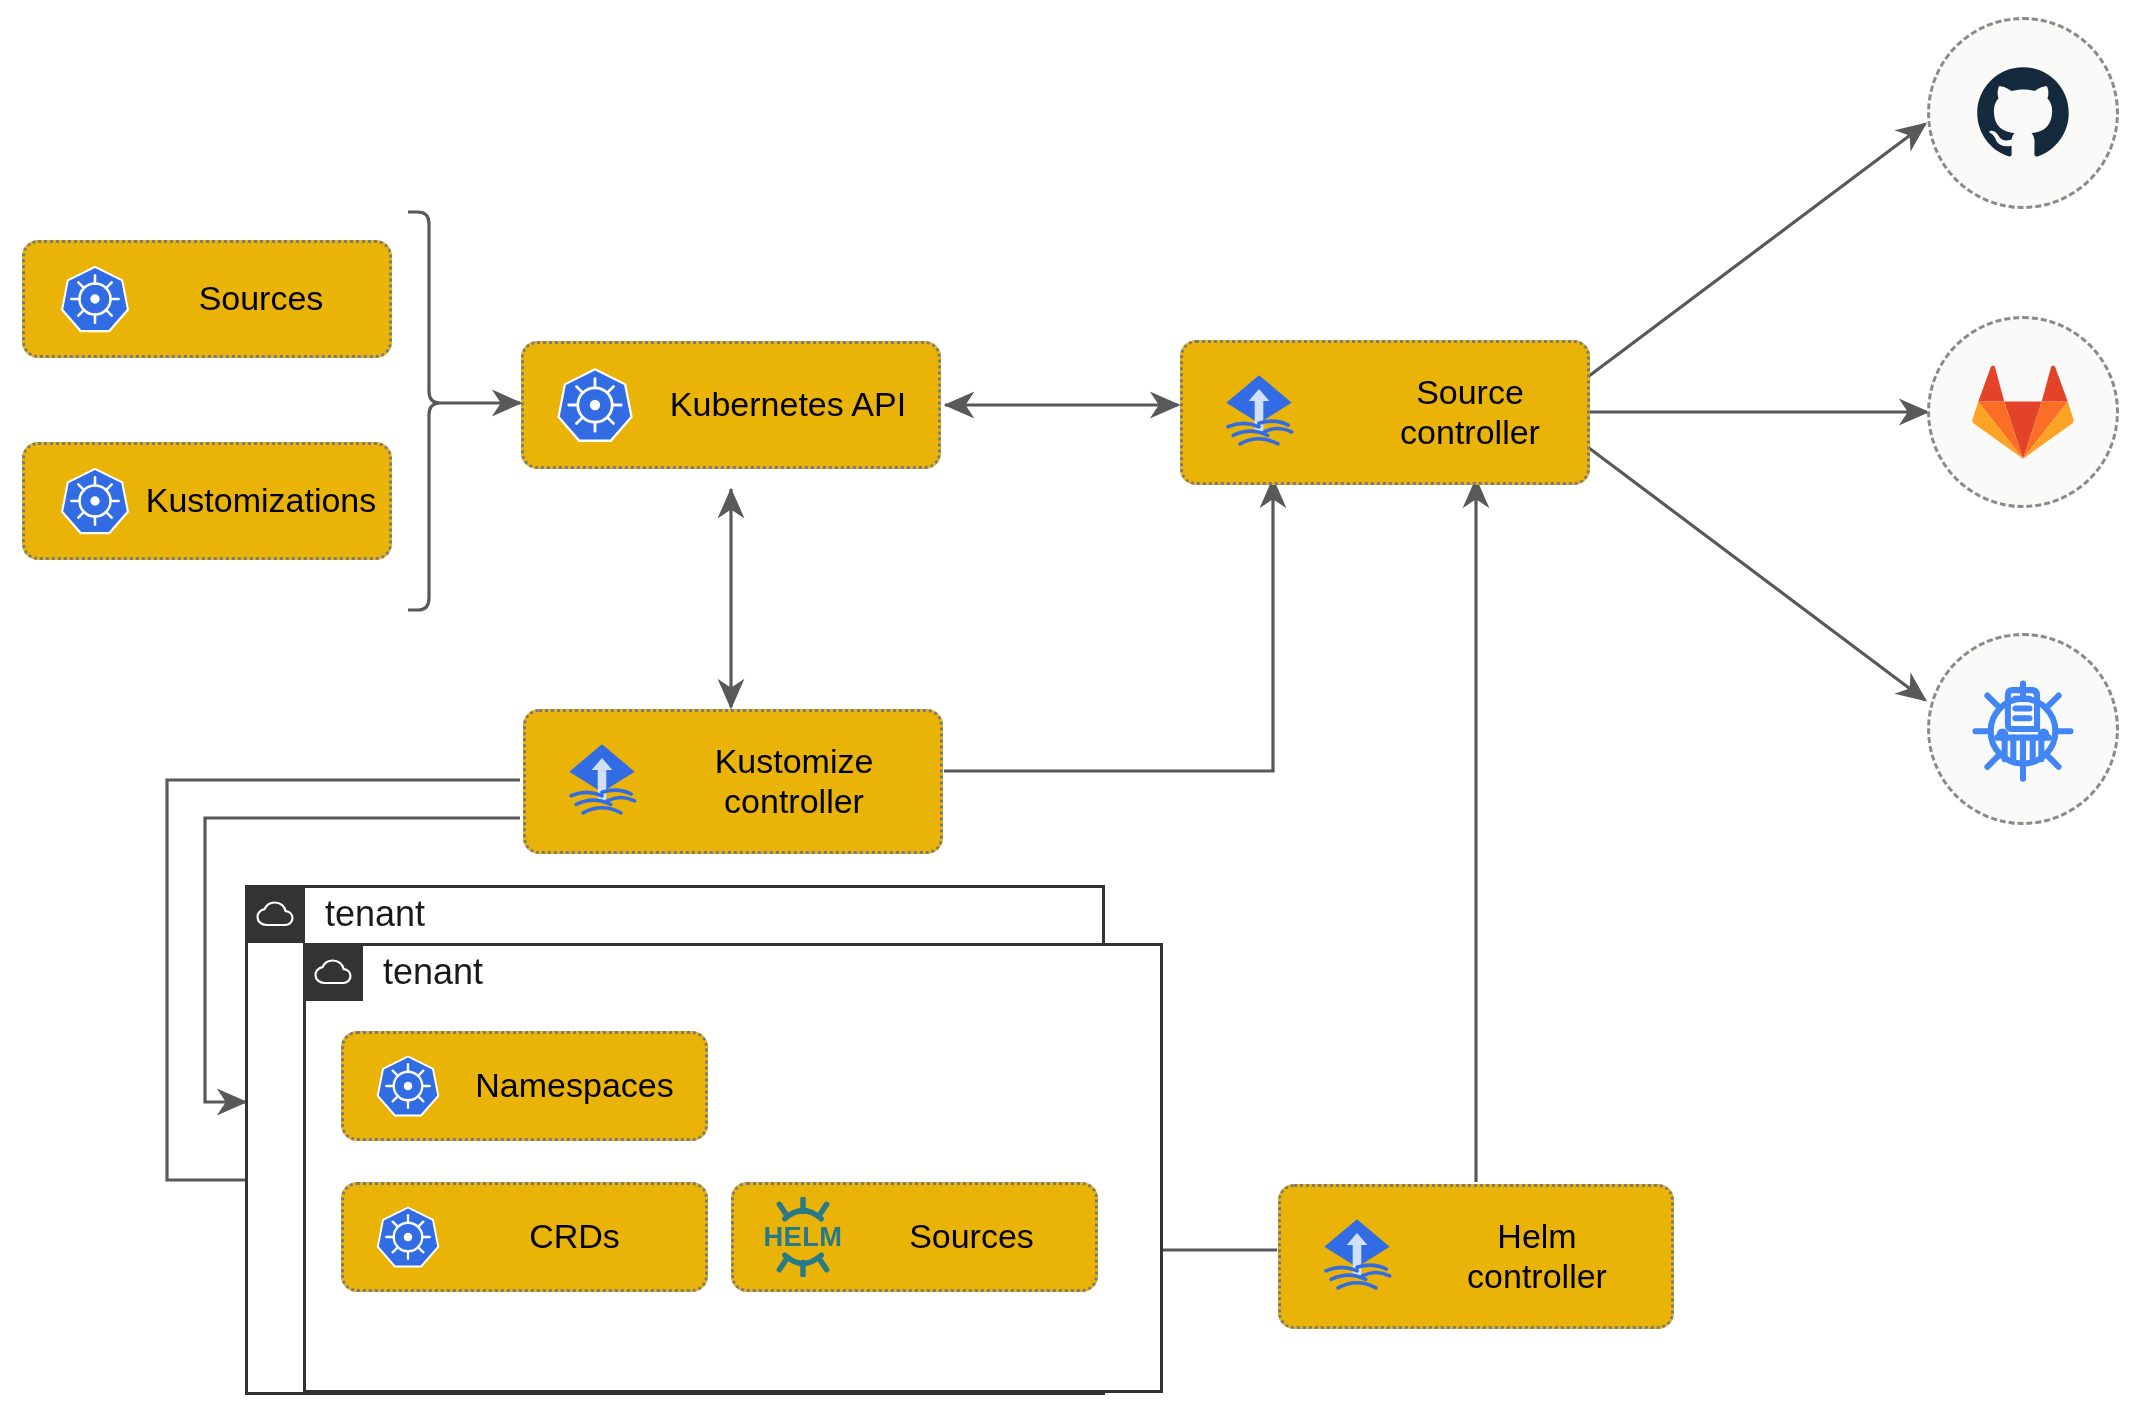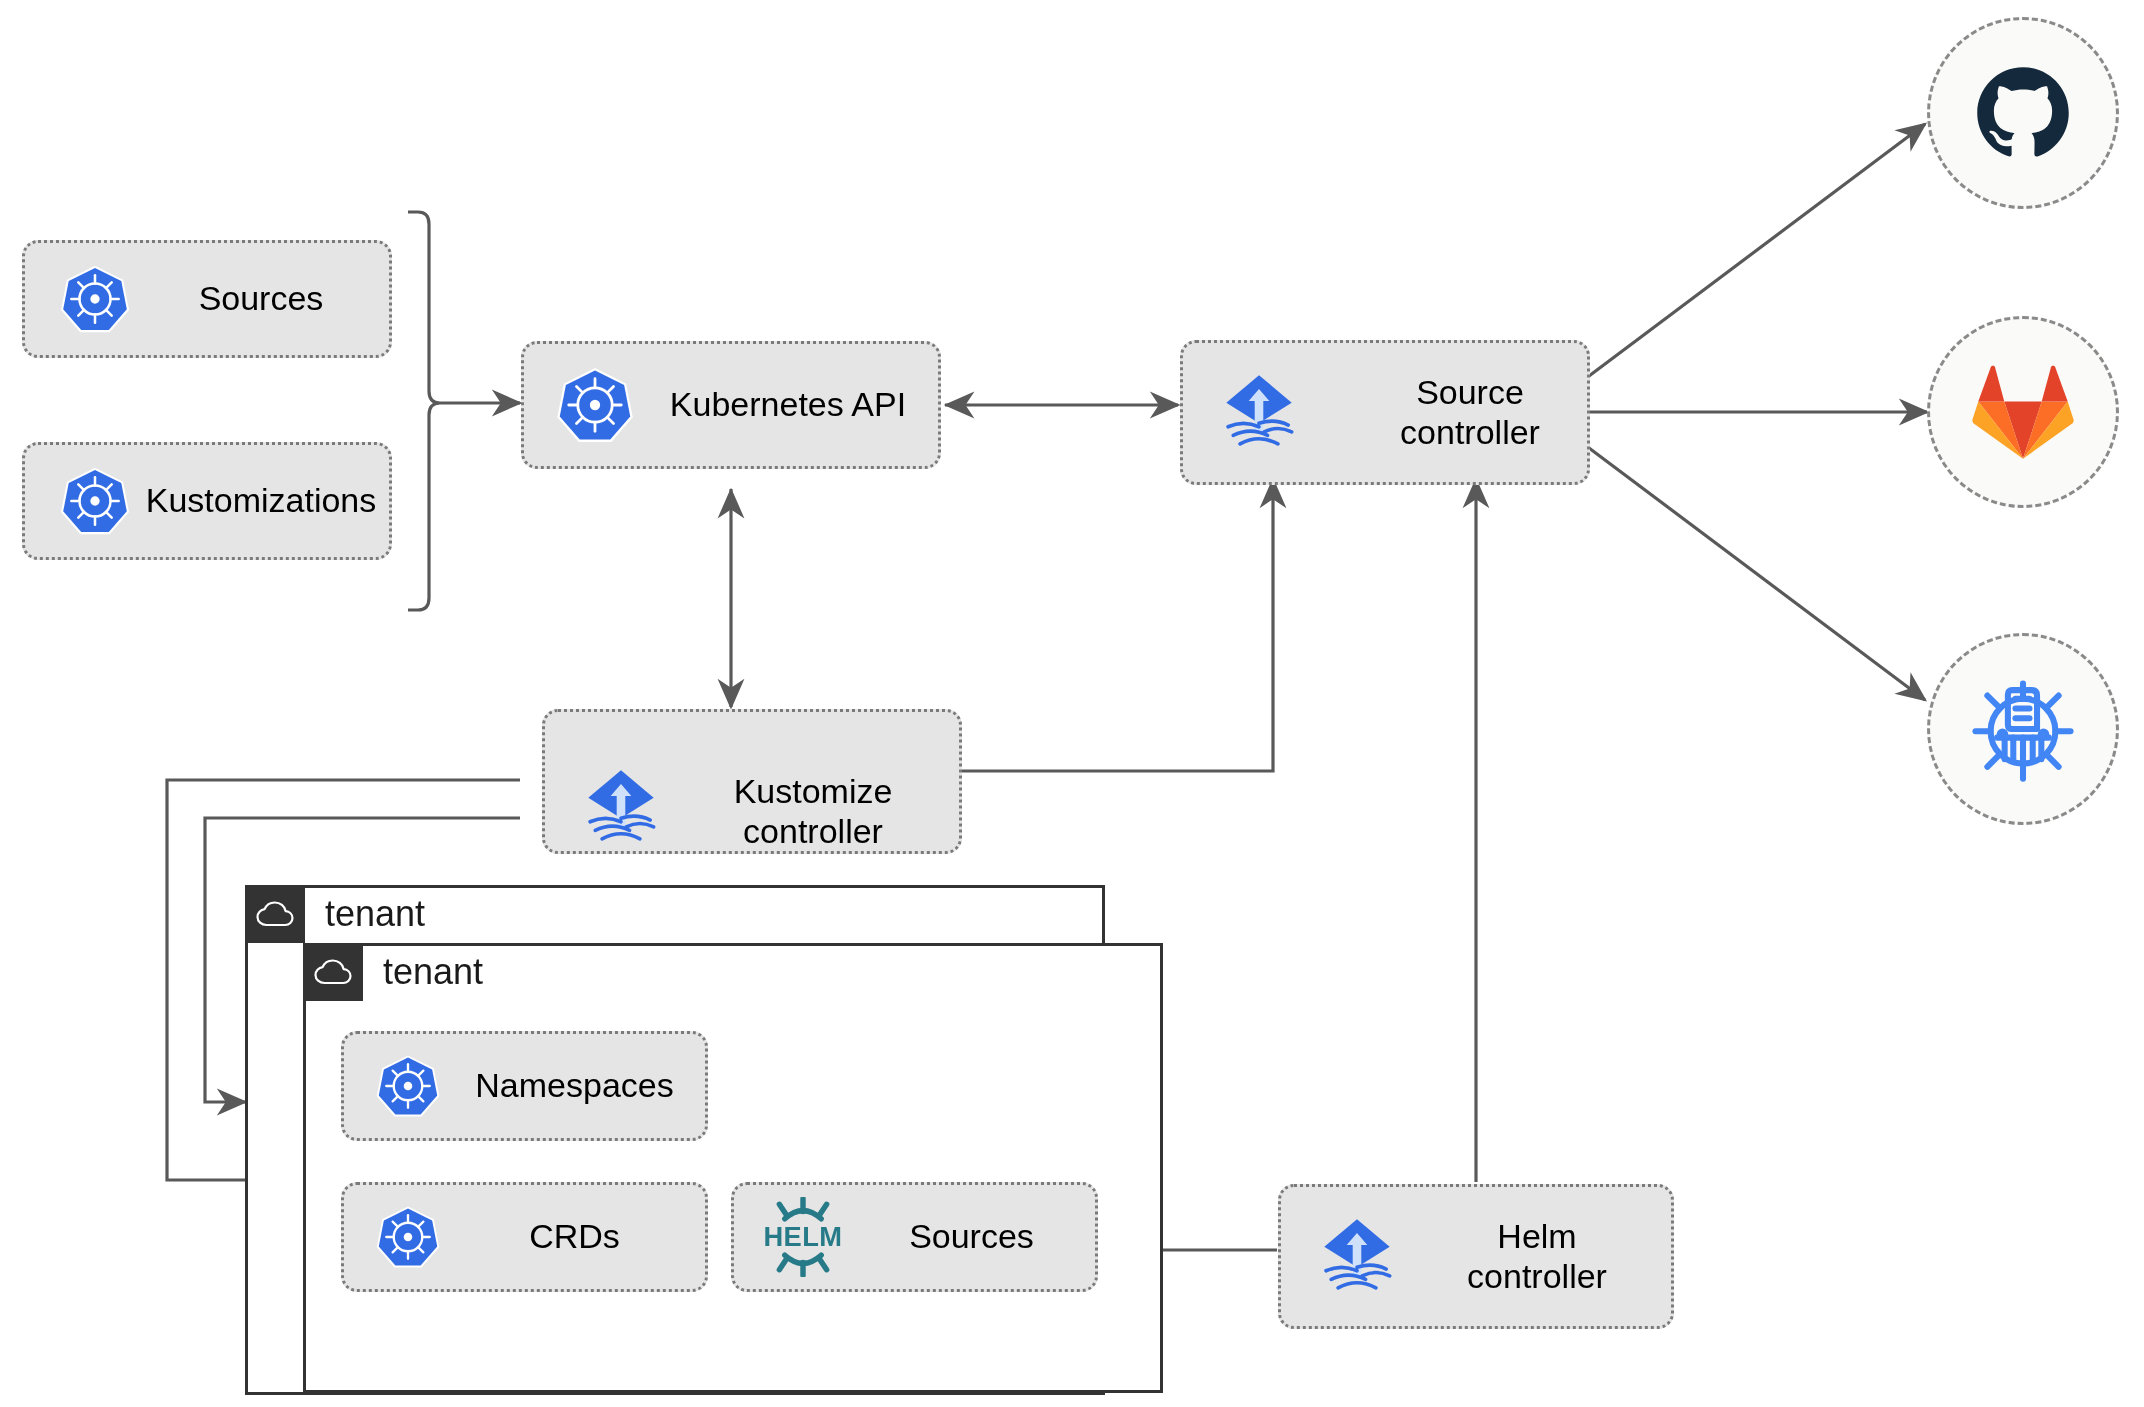--- a/index.html
+++ b/index.html
@@ -25,21 +25,21 @@
     top: 0;
     width: 2144px;
     height: 1407px;
     pointer-events: none;
   }
 
   
   .node {
     position: absolute;
     box-sizing: border-box;
-    background: #e5e5e5;
+    background: #eab308;
     border: 3px dotted #7a7a7a;
     border-radius: 16px;
     display: flex;
     align-items: center;
     justify-content: flex-start;
   }
   .node .label {
     color: #000000;
     font-size: 34px;
     line-height: 1.16;
@@ -253,21 +253,21 @@
           <path d="M28 86 Q 50 74 72 86"></path>
           <path d="M50 62 Q 68 56 84 64"></path>
           <path d="M56 72 Q 72 64 88 72"></path>
         </g>
       </svg>
     </span>
     <span class="label">Source
 controller</span>
   </div>
 
-  <div class="node" style="left:542px; top:709px; width:420px; height:145px;align-items:flex-end;">
+  <div class="node" style="left:523px; top:709px; width:420px; height:145px;">
     <span class="ico" style="width:112px; margin-left:20px;">
       <svg width="86" height="86" viewBox="0 0 100 100" aria-hidden="true">
         <path d="M50 6 L88 38 L50 62 L12 38 Z" fill="#326ce5"></path>
         <path d="M50 22 L62 36 L55 36 L55 72 L45 72 L45 36 L38 36 Z" fill="#cfe0fb"></path>
         <g stroke="#326ce5" stroke-width="4.2" fill="none" stroke-linecap="round">
           <path d="M14 66 Q 32 58 50 66"></path>
           <path d="M20 76 Q 40 66 60 76"></path>
           <path d="M28 86 Q 50 74 72 86"></path>
           <path d="M50 62 Q 68 56 84 64"></path>
           <path d="M56 72 Q 72 64 88 72"></path>

